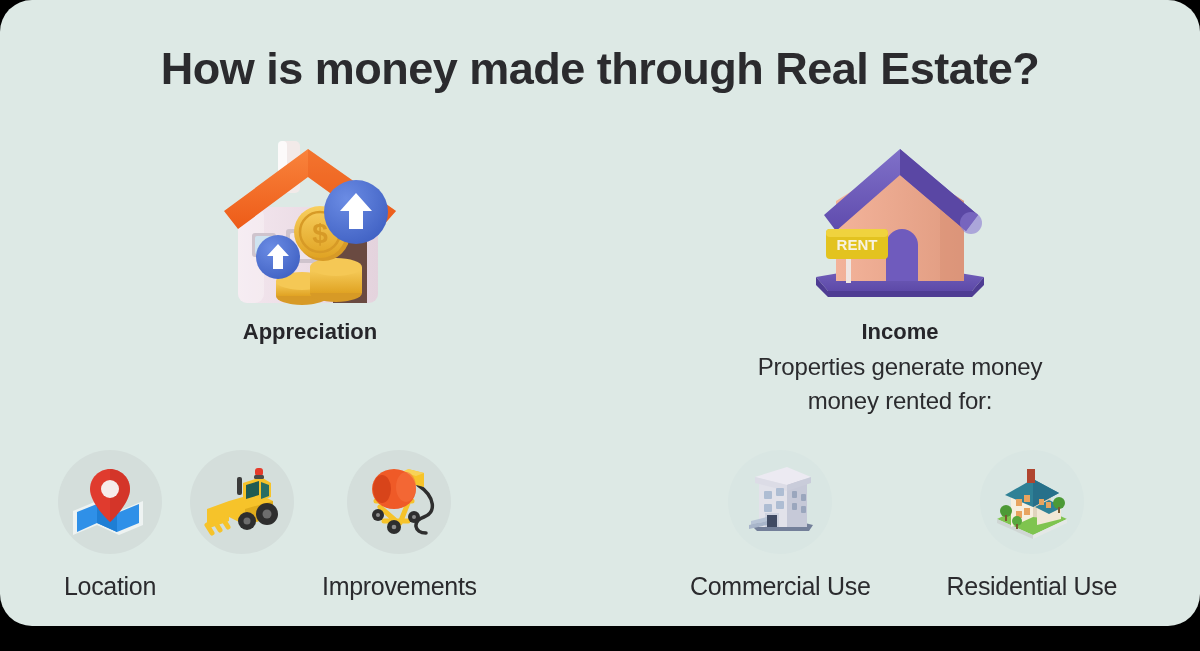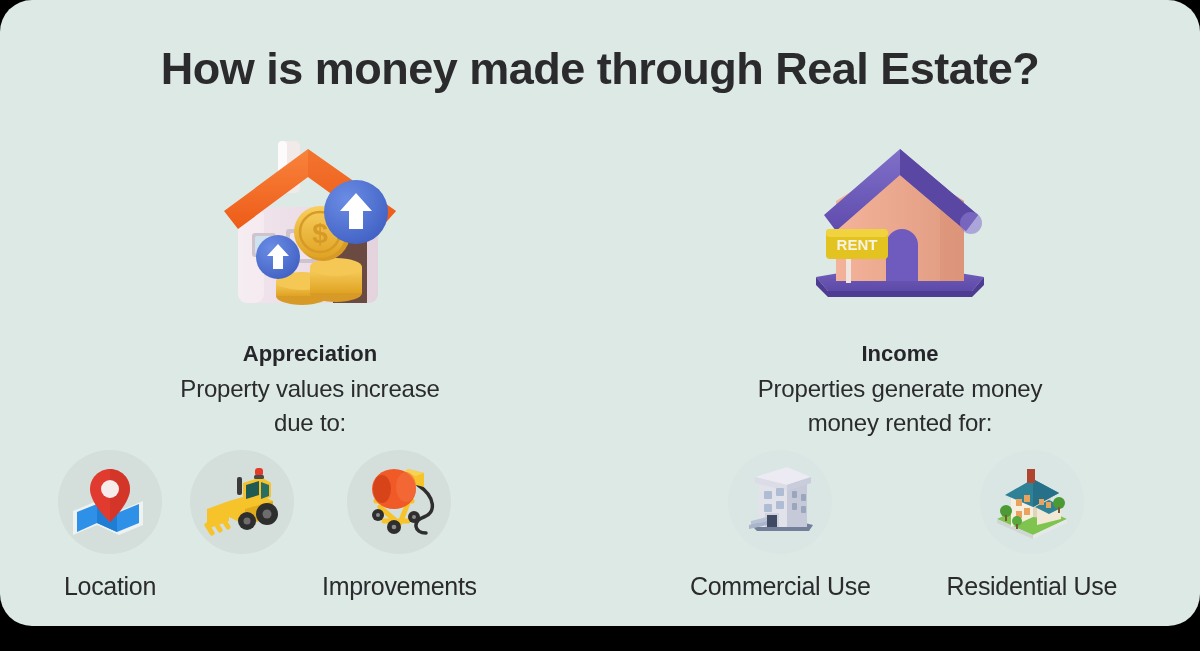--- a/index.html
+++ b/index.html
@@ -49,21 +49,21 @@
     height: 185px;
     display: flex;
     align-items: center;
     justify-content: center;
   }
   .col-heading {
     text-align: center;
     font-size: 22px;
     font-weight: bold;
     color: #26262a;
-    margin-top: 26px;
+    margin-top: 4px;
   }
   .col-sub {
     text-align: center;
     font-size: 24px;
     color: #2b2b2e;
     line-height: 1.42;
     margin-top: 5px;
     letter-spacing: -0.2px;
   }
 
@@ -163,24 +163,20 @@
 
         <circle cx="146" cy="79" r="32" fill="url(#gBlue)"></circle>
         <path d="M146 60 l16 18 h-9 v18 h-14 v-18 h-9 z" fill="#ffffff"></path>
 
         <circle cx="68" cy="124" r="22" fill="url(#gBlue)"></circle>
         <path d="M68 111 l11 12 h-6 v13 h-10 v-13 h-6 z" fill="#ffffff"></path>
       </svg>
     </div>
 
     <div class="col-heading">Appreciation</div>
-    <div class="col-sub">
-      <div>Property values increase</div>
-      <div>due to:</div>
-    </div>
   </div>
 
   <div class="column" id="column-income">
 
     <div class="hero-icon-wrap">
 
       <svg width="200" height="175" viewBox="0 0 200 175">
         <defs>
           <linearGradient id="gPurple" x1="0" y1="0" x2="0" y2="1">
             <stop offset="0%" stop-color="#8071c9"></stop>

